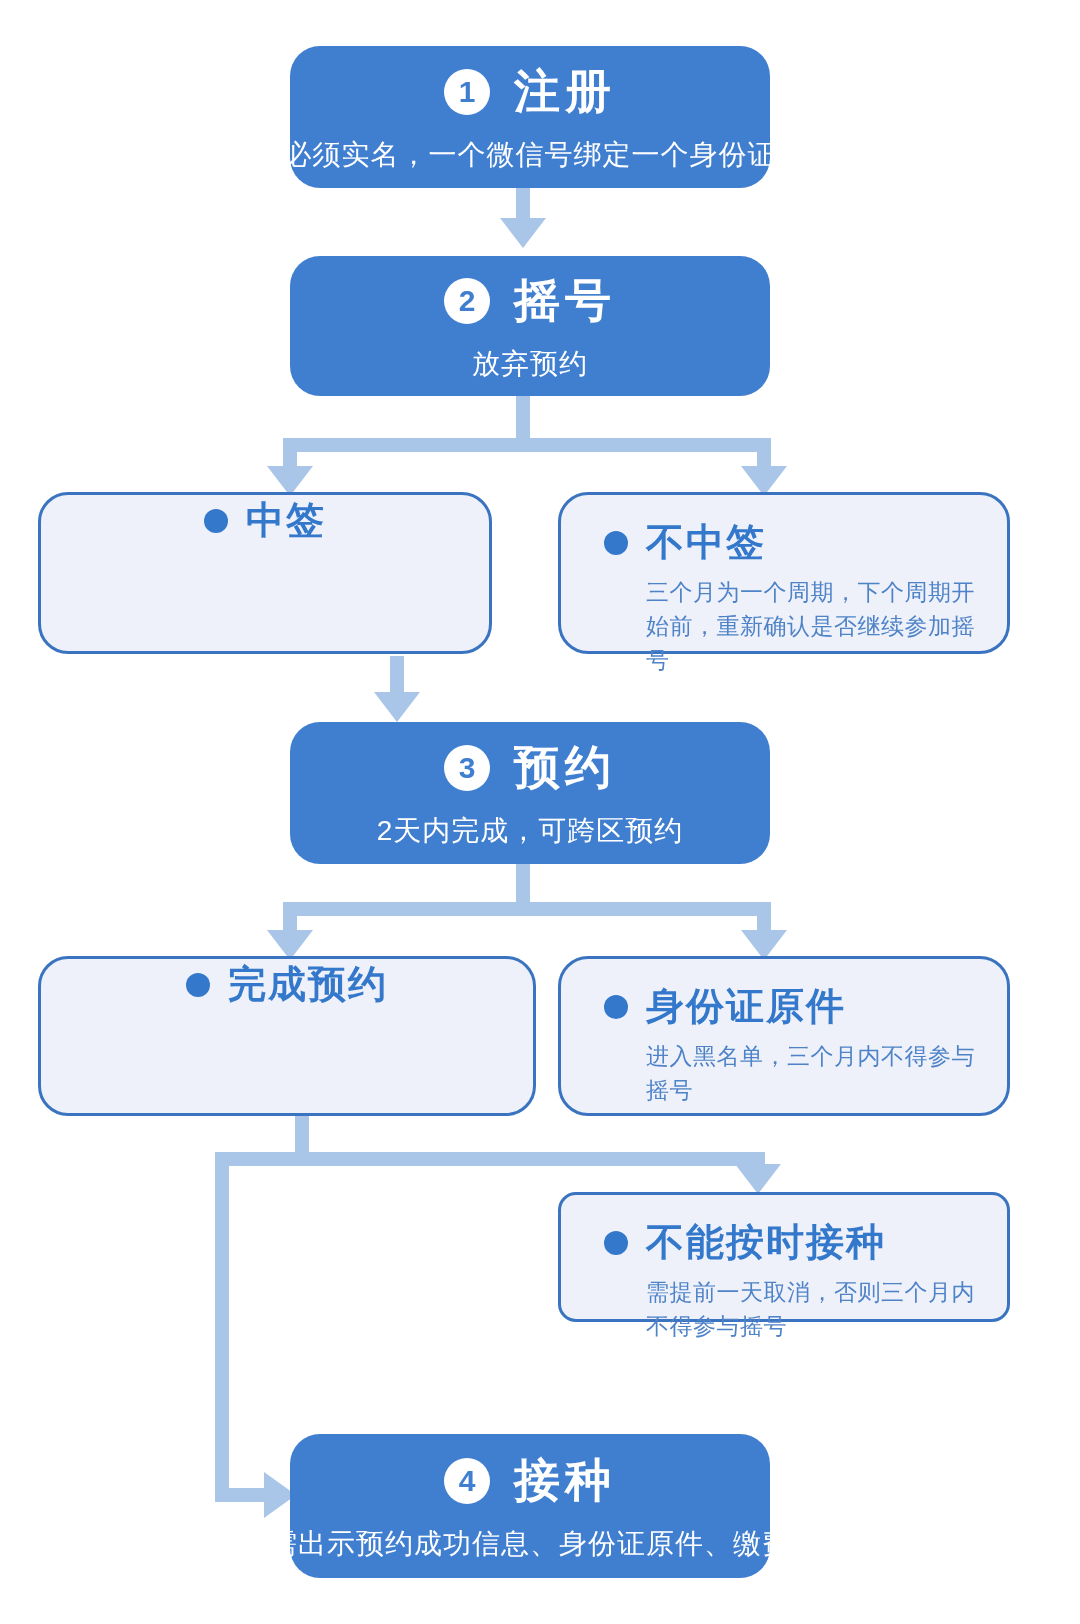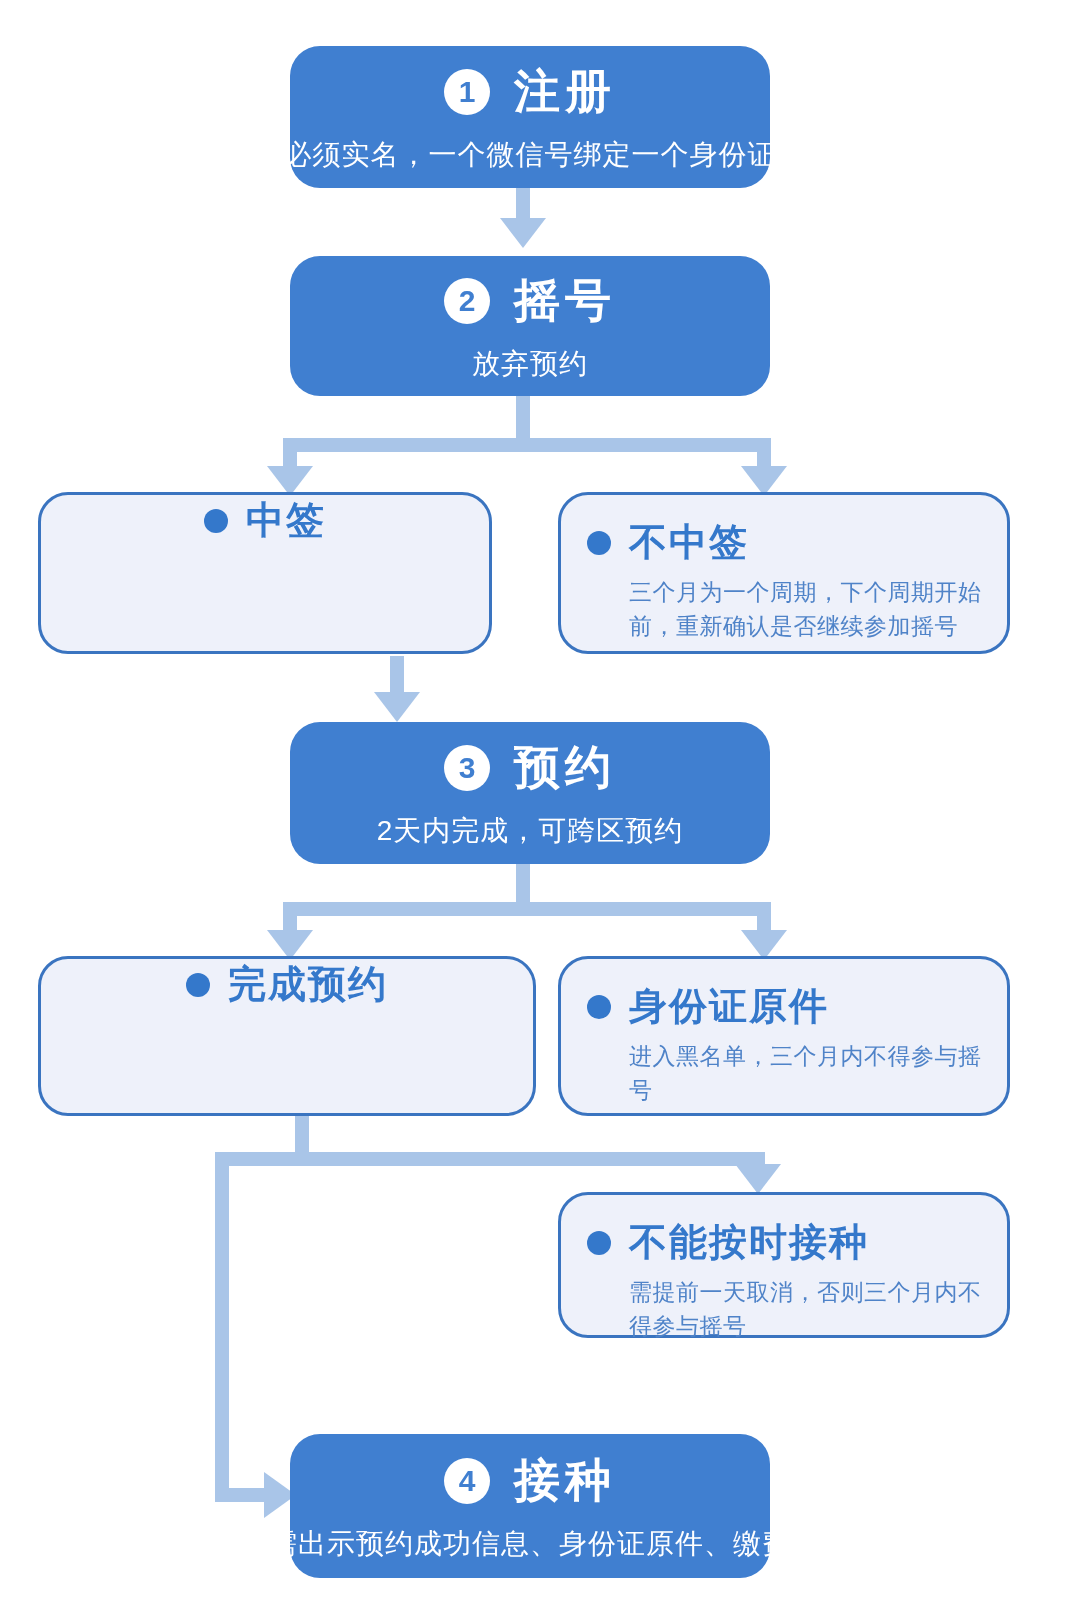--- a/index.html
+++ b/index.html
@@ -20,21 +20,21 @@
     display:flex;align-items:center;justify-content:center;flex:none;
   }
   .step-title{font-size:46px;font-weight:bold;letter-spacing:5px;margin-left:8px;}
   .step-subtitle{font-size:28px;margin-top:13px;letter-spacing:1px;white-space:nowrap;}
   
   .outcome-box{
     position:absolute;background:var(--light-fill);
     border:3px solid var(--light-border);border-radius:30px;box-sizing:border-box;
   }
   .outcome-center{display:flex;align-items:flex-start;justify-content:center;}
-  .outcome-left{padding:22px 24px 0 26px;}
+  .outcome-left{padding:22px 24px 0 43px;}
   .outcome-title-row{
     display:flex;align-items:center;gap:18px;font-size:38px;font-weight:bold;
     color:var(--title-blue);letter-spacing:2px;
   }
   .dot{width:24px;height:24px;border-radius:50%;background:var(--title-blue);flex:none;}
   .outcome-body{
     font-size:23px;color:var(--body-blue);line-height:1.47;margin:8px 0 0 42px;
     letter-spacing:0.5px;
   }
   
@@ -129,21 +129,21 @@
     <div class="outcome-body">进入黑名单，三个月内不得参与摇号</div>
   </div>
 
   <div class="vline" style="left:295px;top:1116px;width:14px;height:36px;"></div>
   <div class="hline" style="left:215px;top:1152px;width:550px;height:14px;"></div>
   <div class="arr-down" style="left:735px;top:1164px;"></div>
   <div class="vline" style="left:215px;top:1166px;width:14px;height:336px;"></div>
   <div class="hline" style="left:215px;top:1488px;width:50px;height:14px;"></div>
   <div class="arr-right" style="left:264px;top:1472px;"></div>
 
-  <div class="outcome-box outcome-left" style="left:558px;top:1192px;width:452px;height:146px;">
+  <div class="outcome-box outcome-left" style="left:558px;top:1192px;width:452px;height:130px;border-radius:18px;">
     <div class="outcome-title-row">
       <span class="dot"></span>
       <span>不能按时接种</span>
     </div>
     <div class="outcome-body">需提前一天取消，否则三个月内不得参与摇号</div>
   </div>
 
   <div class="step-box" style="top:1434px;height:144px;">
     <div class="step-title-row">
       <span class="num-circle">4</span>

